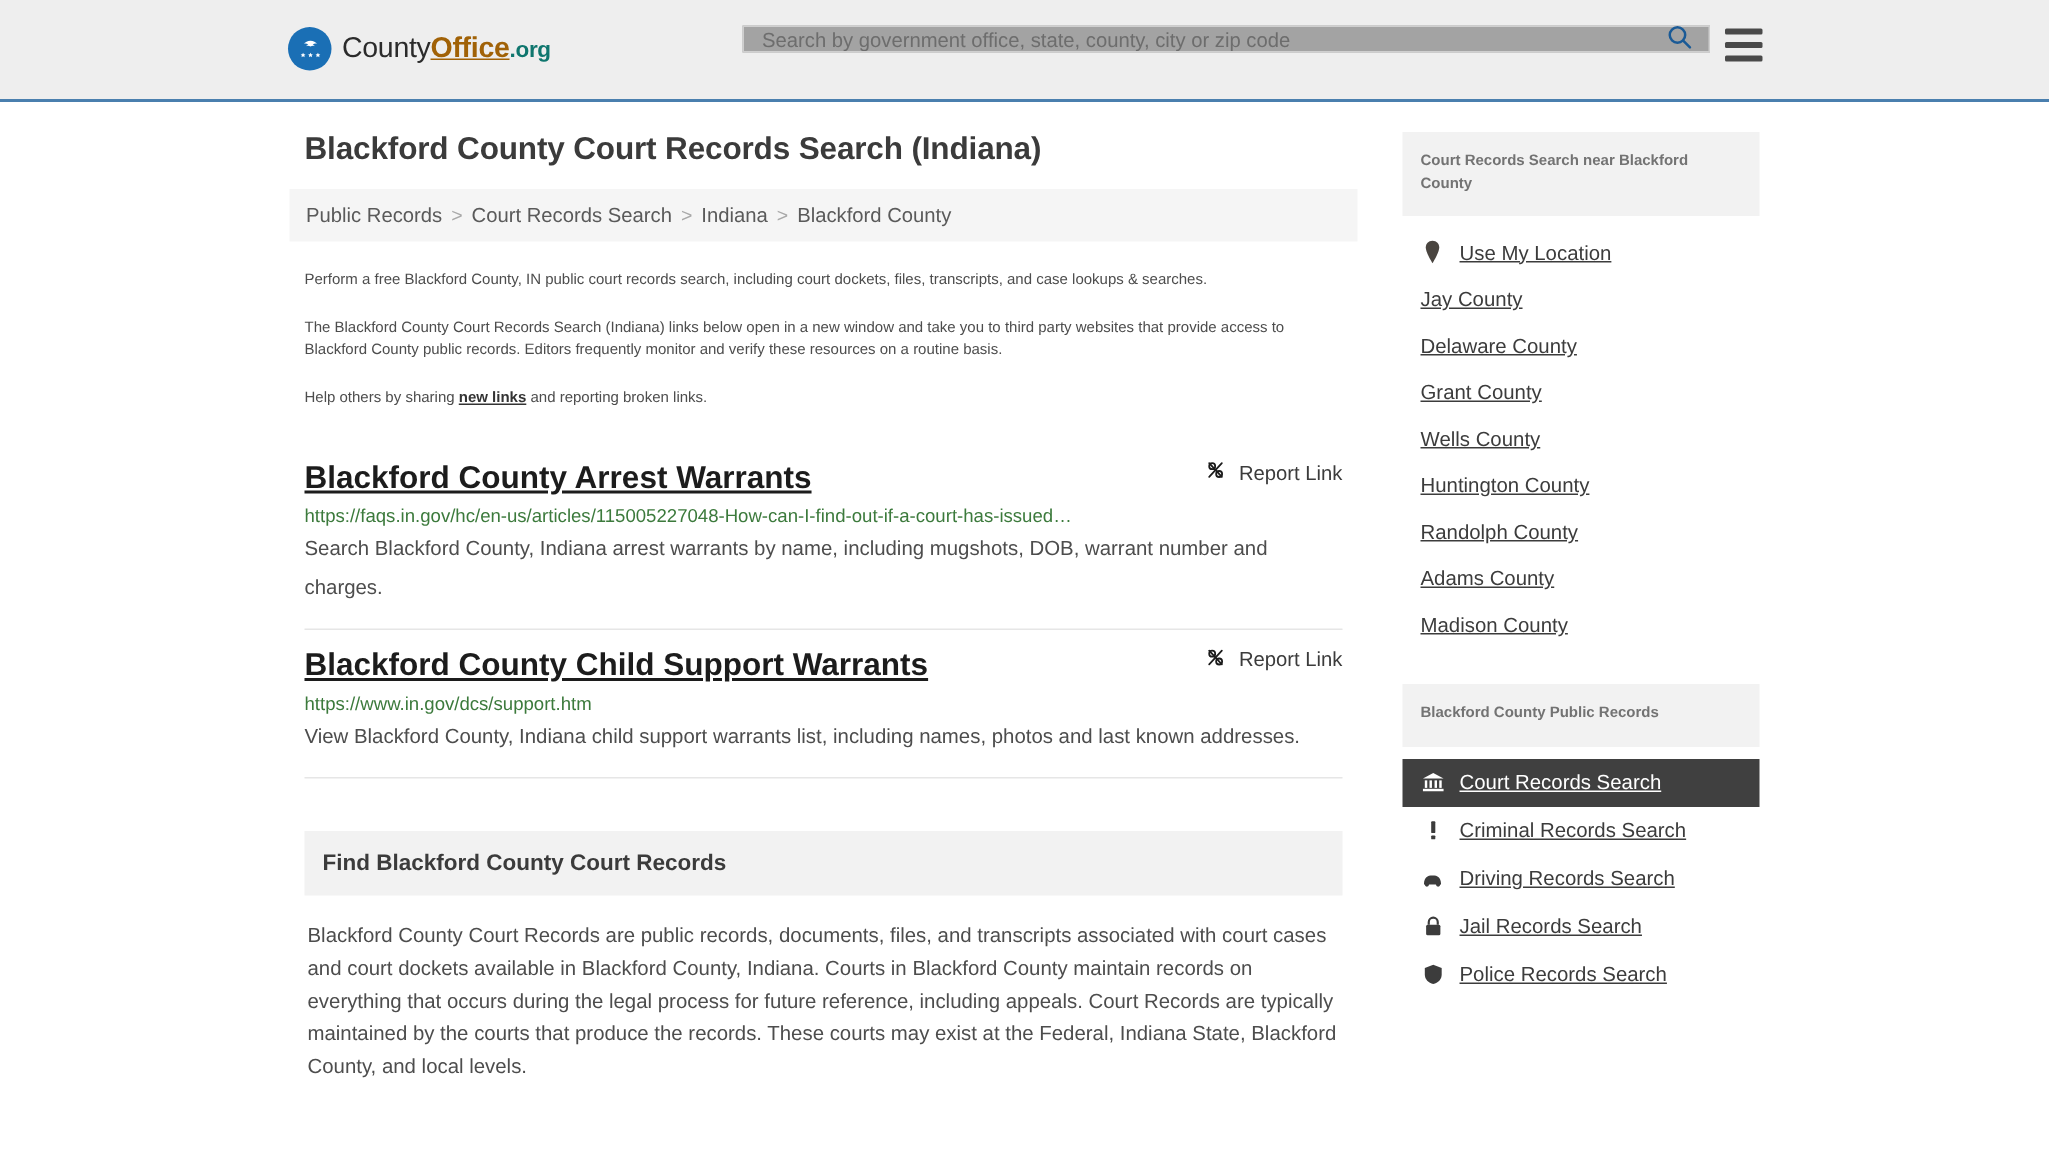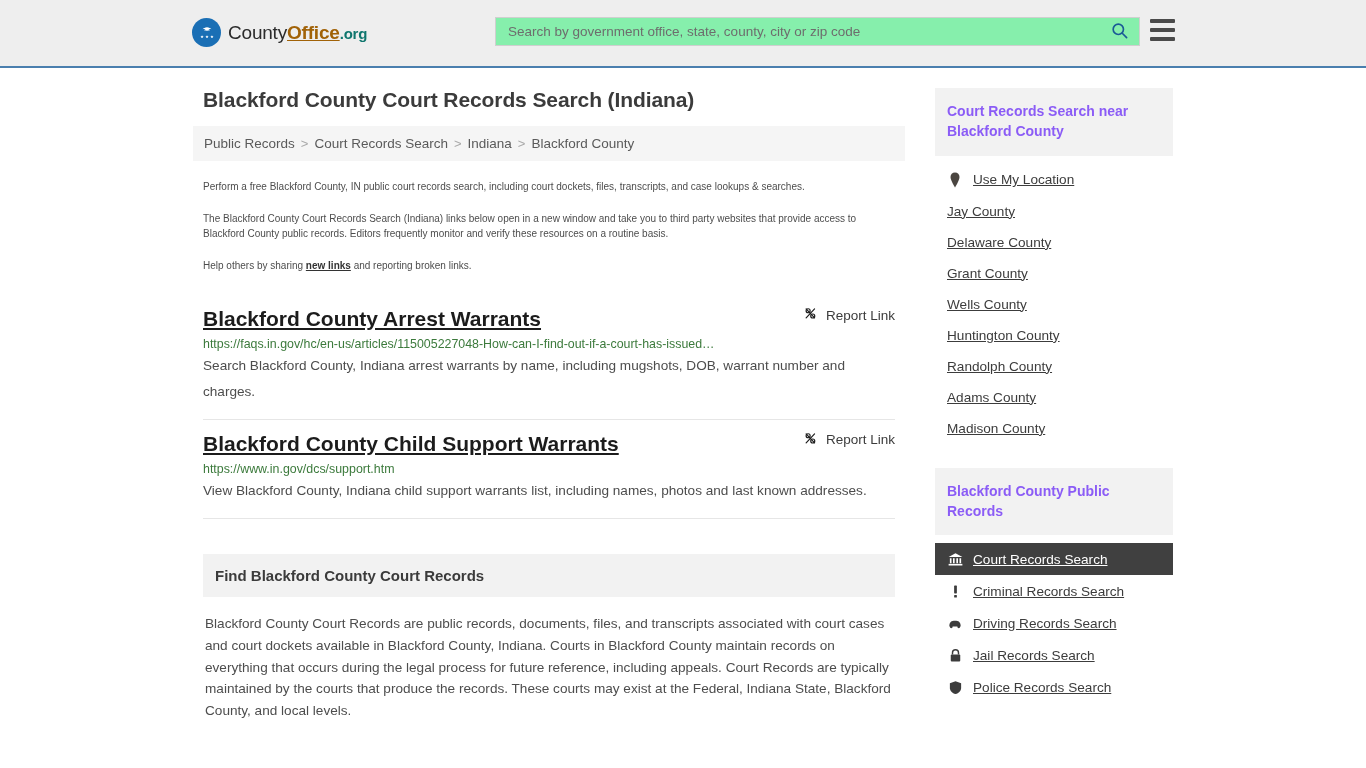--- a/index.html
+++ b/index.html
@@ -46,22 +46,22 @@
   }
   .logo-text .t-county { color: #2b2b2b; font-weight: 400; }
   .logo-text .t-office { color: #a16207; font-weight: 700; text-decoration: underline; }
   .logo-text .t-org { color: #0f766e; font-size: 15px; font-weight: bold; }
 
   .search-box {
     position: absolute;
     left: 495px;
     top: 17px;
     width: 645px;
-    height: 29px;
-    background: #86efac;
+    height: 18px;
+    background: #a3a3a3;
     border: 1px solid #cfcfcf;
     display: flex;
     align-items: center;
     padding: 0 8px 0 10px;
   }
   .search-input {
     flex: 1;
     border: 0;
     outline: 0;
     font-family: "Liberation Sans", sans-serif;
@@ -203,23 +203,23 @@
     line-height: 1.6;
     color: #4d4d4d;
     margin: 0 0 18px 0;
   }
 
   
   .side-block { margin-bottom: 24px; }
   .side-head {
     background: #f2f2f2;
     padding: 13px 12px 14px 12px;
-    font-size: 14px;
+    font-size: 10px;
     font-weight: bold;
-    color: #8b5cf6;
+    color: #737373;
     line-height: 1.45;
   }
   .side-list { padding: 8px 0 0 0; }
   .side-link-row {
     display: flex;
     align-items: center;
     gap: 10px;
     padding: 8px 12px;
     cursor: pointer;
   }

